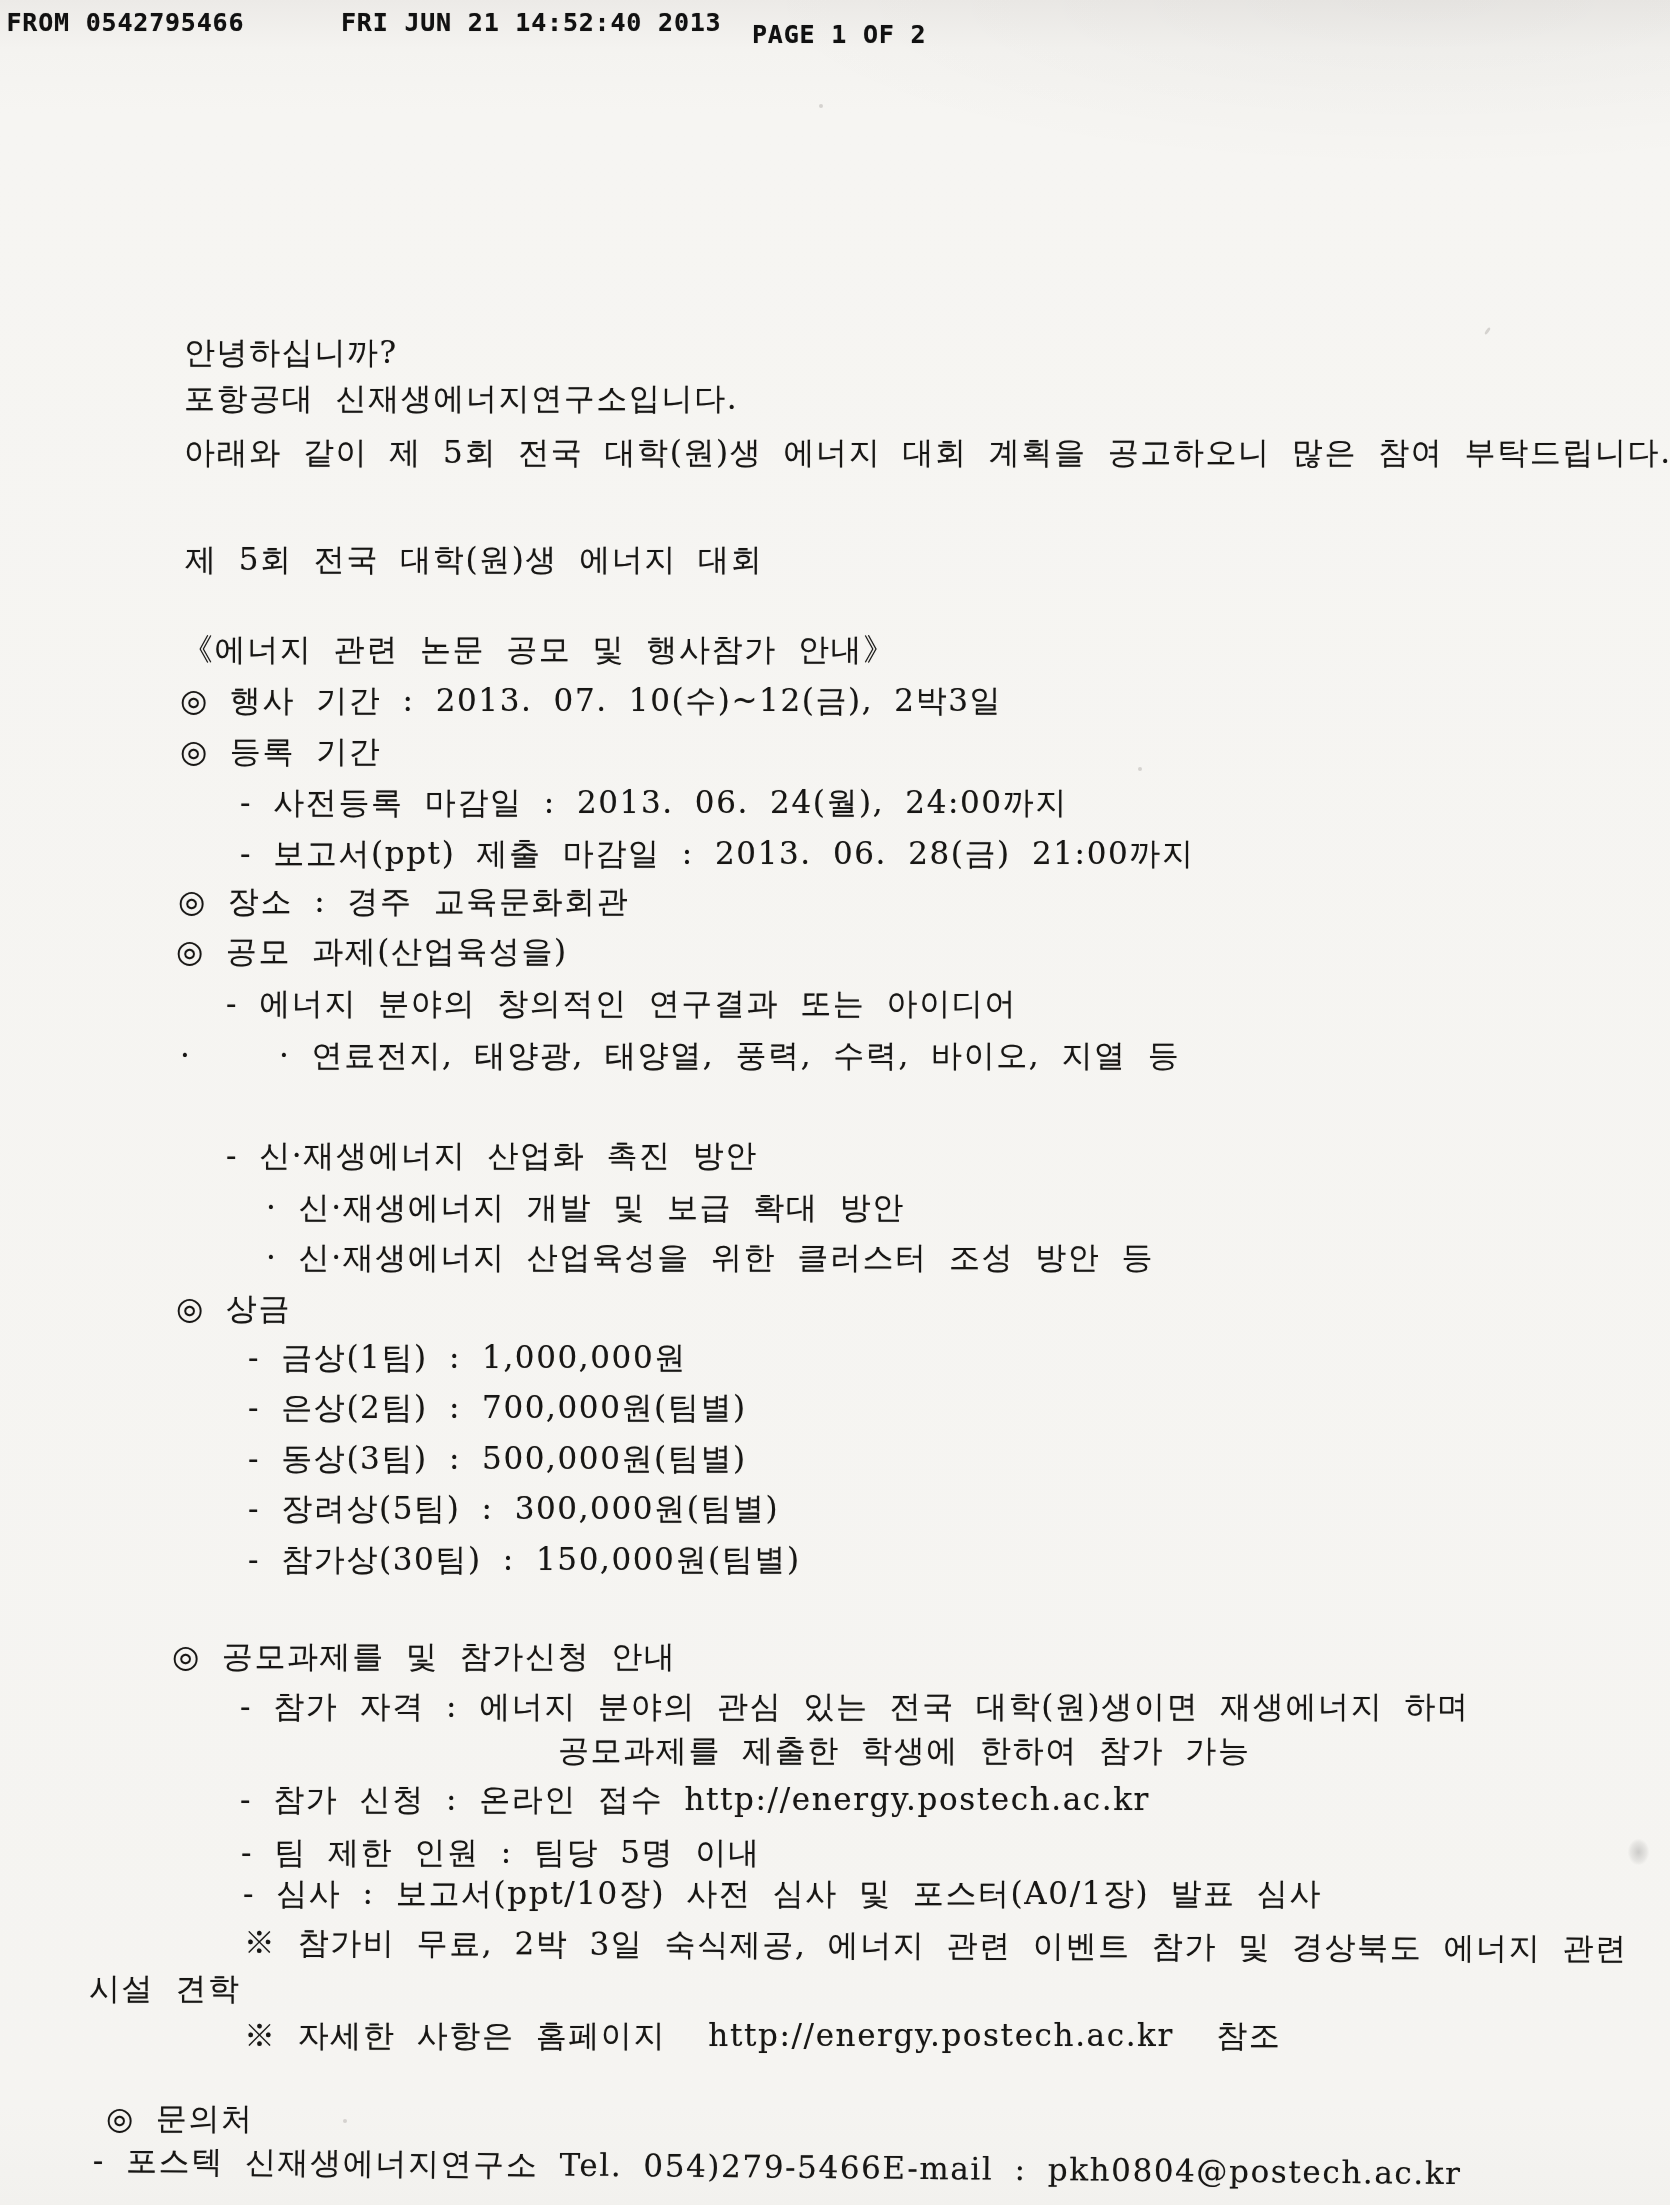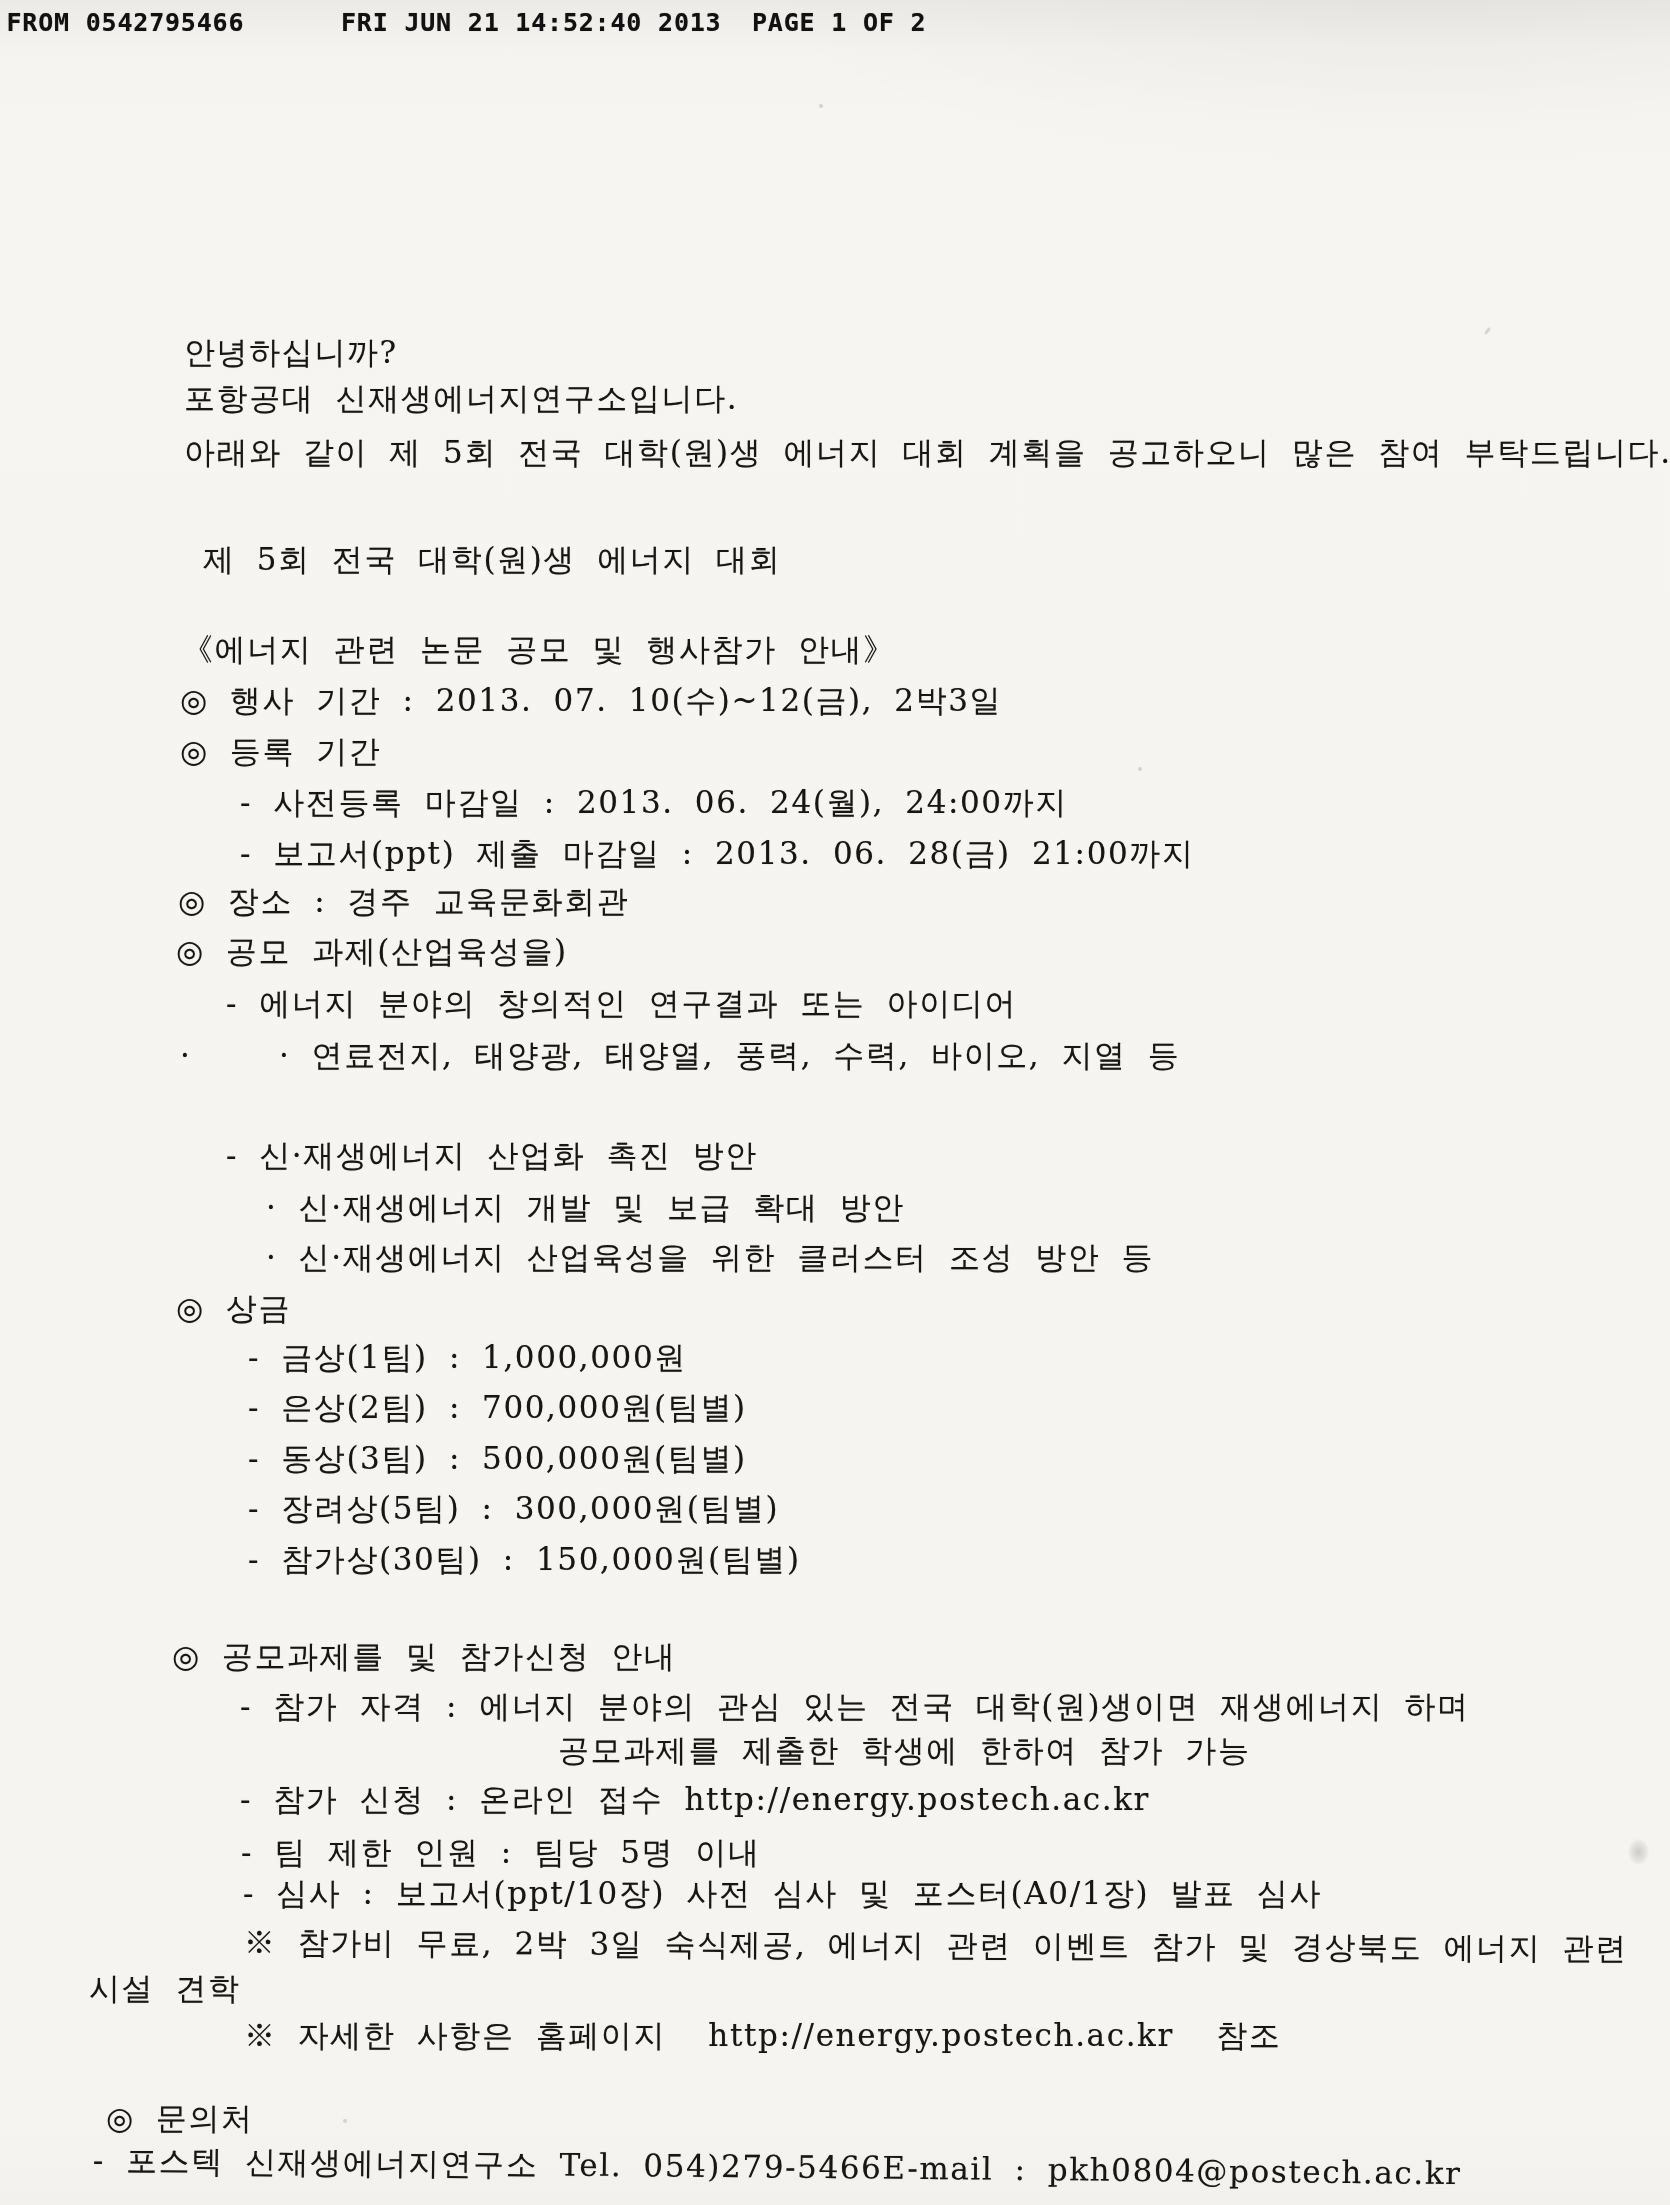--- a/index.html
+++ b/index.html
@@ -19,21 +19,21 @@
   .fax-header{position:absolute;top:4.9px;left:0;width:100%;height:39px;}
   .fh{
     position:absolute;top:3.2px;
     font-family:"DejaVu Sans Mono","Liberation Mono",monospace;
     font-weight:700;font-size:25px;color:#111;
     letter-spacing:0.8px;white-space:pre;
     text-shadow:0 0 0.8px rgba(0,0,0,.45);
   }
   .fh-from{left:6.5px;}
   .fh-datetime{left:309px;margin-left:32px;}
-  .fh-page{left:752px;}
+  .fh-page{left:752px;margin-top:12px;}
   
   .line{
     position:absolute;
     font-size:31px;line-height:1.2;color:#171614;
     letter-spacing:1.6px;word-spacing:9.7px;white-space:pre;
     text-shadow:0 0 0.8px rgba(0,0,0,.38);
   }
   .tilt{transform:rotate(0.55deg);transform-origin:left top;}
   .tilt-sm{transform:rotate(0.25deg);transform-origin:left top;}
   
@@ -57,21 +57,21 @@
     <span class="fh fh-from">FROM 0542795466</span>
     <span class="fh fh-datetime">FRI JUN 21 14:52:40 2013</span>
     <span class="fh fh-page">PAGE 1 OF 2</span>
   </header>
 
   <main>
     <div class="line" style="top:334px;left:184px">안녕하십니까?</div>
     <div class="line" style="top:380px;left:184px">포항공대 신재생에너지연구소입니다.</div>
     <div class="line" style="top:434px;left:184px">아래와 같이 제 5회 전국 대학(원)생 에너지 대회 계획을 공고하오니 많은 참여 부탁드립니다.</div>
 
-    <div class="line" style="top:541px;left:203px">제 5회 전국 대학(원)생 에너지 대회</div>
+    <div class="line" style="top:541px;left:185px">제 5회 전국 대학(원)생 에너지 대회</div>
 
     <div class="line" style="top:631px;left:182px">《에너지 관련 논문 공모 및 행사참가 안내》</div>
     <div class="line" style="top:682px;left:180px">◎ 행사 기간 : 2013. 07. 10(수)~12(금), 2박3일</div>
     <div class="line" style="top:733px;left:180px">◎ 등록 기간</div>
     <div class="line" style="top:784px;left:240px">- 사전등록 마감일 : 2013. 06. 24(월), 24:00까지</div>
     <div class="line" style="top:835px;left:240px">- 보고서(ppt) 제출 마감일 : 2013. 06. 28(금) 21:00까지</div>
     <div class="line" style="top:883px;left:178px">◎ 장소 : 경주 교육문화회관</div>
     <div class="line" style="top:933px;left:176px">◎ 공모 과제(산업육성을)</div>
     <div class="line" style="top:985px;left:226px">- 에너지 분야의 창의적인 연구결과 또는 아이디어</div>
     <div class="line" style="top:1037px;left:180px">·</div>

